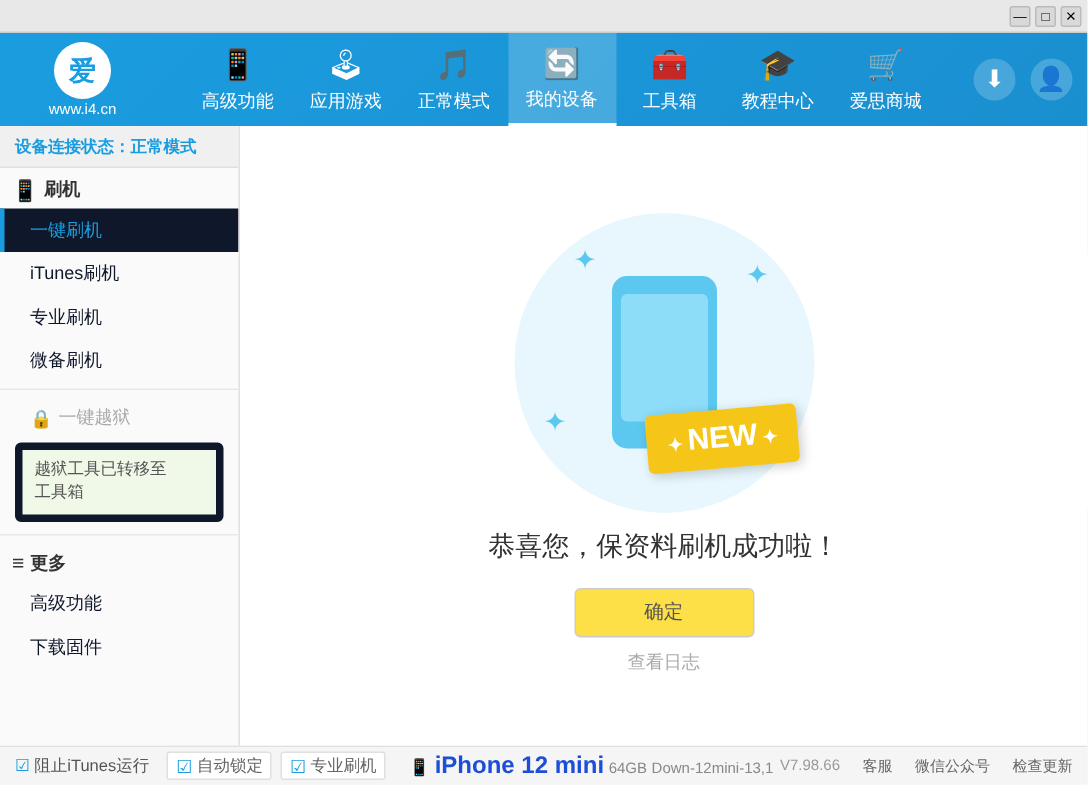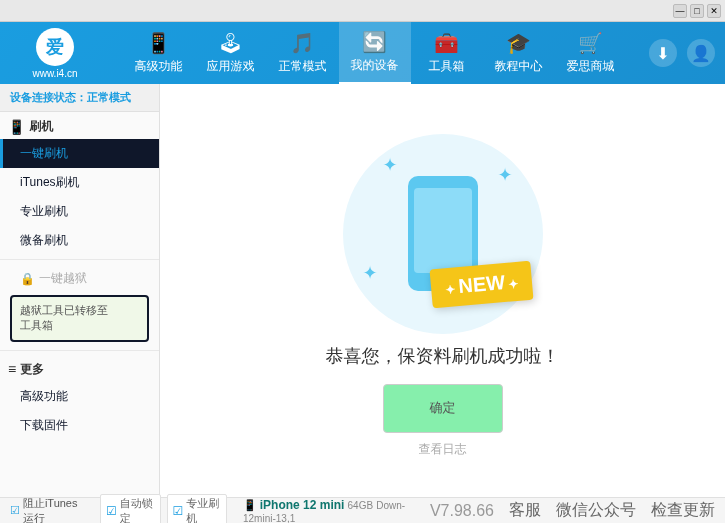--- a/index.html
+++ b/index.html
@@ -127,21 +127,21 @@
     }
     .sidebar-disabled {
       padding: 6px 8px 4px 20px;
       font-size: 12px; color: #aaa;
       display: flex; align-items: center; gap: 4px;
     }
     .sidebar-notice {
       margin: 4px 10px;
       padding: 6px 8px;
       background: #f0f8e8;
-      border: 2px solid #0f172a;
+      border: 5px solid #0f172a;
       border-radius: 4px;
       font-size: 11px; color: #555;
       line-height: 1.4;
     }
     .sidebar-divider {
       height: 1px; background: #e8e8e8; margin: 4px 0;
     }
 
     
     .content {
@@ -209,22 +209,22 @@
       font-size: 18px;
     }
     .sparkle-1 { top: 20px; left: 40px; }
     .sparkle-2 { top: 30px; right: 30px; }
     .sparkle-3 { bottom: 50px; left: 20px; }
 
     .success-title {
       font-size: 18px; color: #333; margin-bottom: 16px;
     }
     .confirm-btn {
-      width: 120px; height: 49px;
-      background: #86efac;
+      width: 120px; height: 33px;
+      background: #fde047;
       border: 1px solid #ccc;
       border-radius: 4px;
       font-size: 13px; color: #555;
       cursor: pointer; margin-bottom: 8px;
     }
     .secondary-link {
       font-size: 12px; color: #aaa; cursor: pointer;
     }
 
     
@@ -245,26 +245,26 @@
       display: flex; align-items: center; gap: 3px; cursor: pointer;
       border: 1px solid #e0e0e0;
       padding: 1px 5px;
       border-radius: 2px;
       background: white;
     }
     .checkbox-icon { color: #1a9de0; font-size: 12px; }
     .device-info {
       margin-left: 10px;
     }
-    .device-name { font-size: 12px; color: #0f766e; font-weight: bold; }
+    .device-name { font-size: 16px; color: #1d4ed8; font-weight: bold; }
     .device-detail { font-size: 10px; color: #888; }
     .bottom-right {
       display: flex; gap: 15px; align-items: center;
     }
-    .bottom-right-item { font-size: 16px; color: #666; cursor: pointer; }
+    .bottom-right-item { font-size: 10px; color: #666; cursor: pointer; }
     .version { color: #999; }
     .stop-itunes {
       display: flex; align-items: center; gap: 3px;
       font-size: 11px; color: #555;
     }
     .stop-itunes-checkbox { color: #1a9de0; }
   </style>
 </head>
 <body>
 

